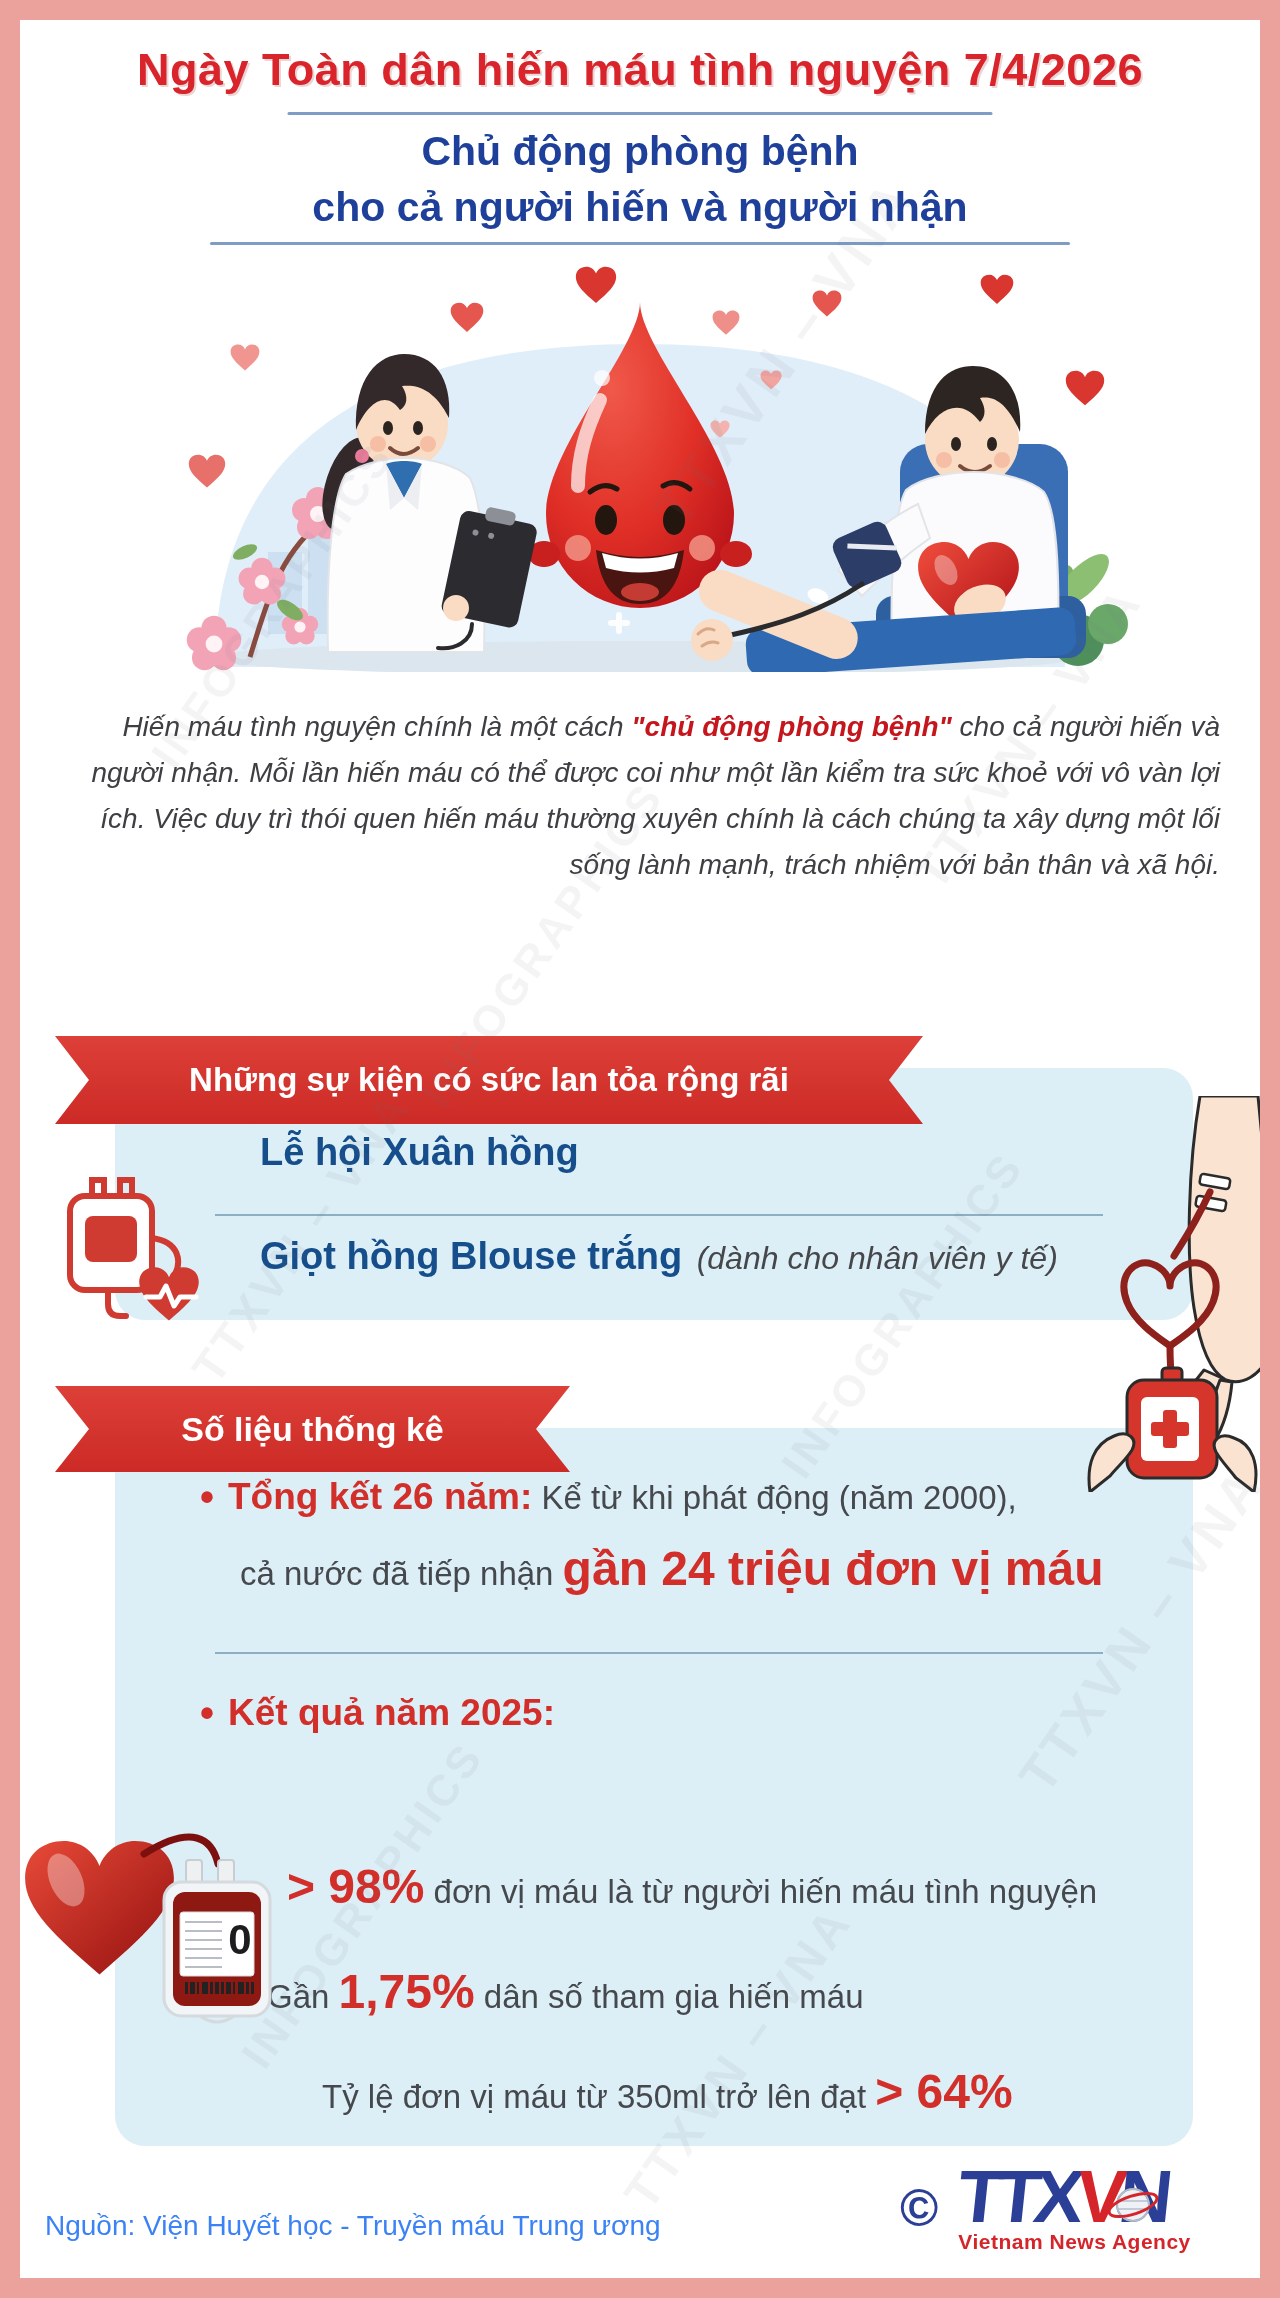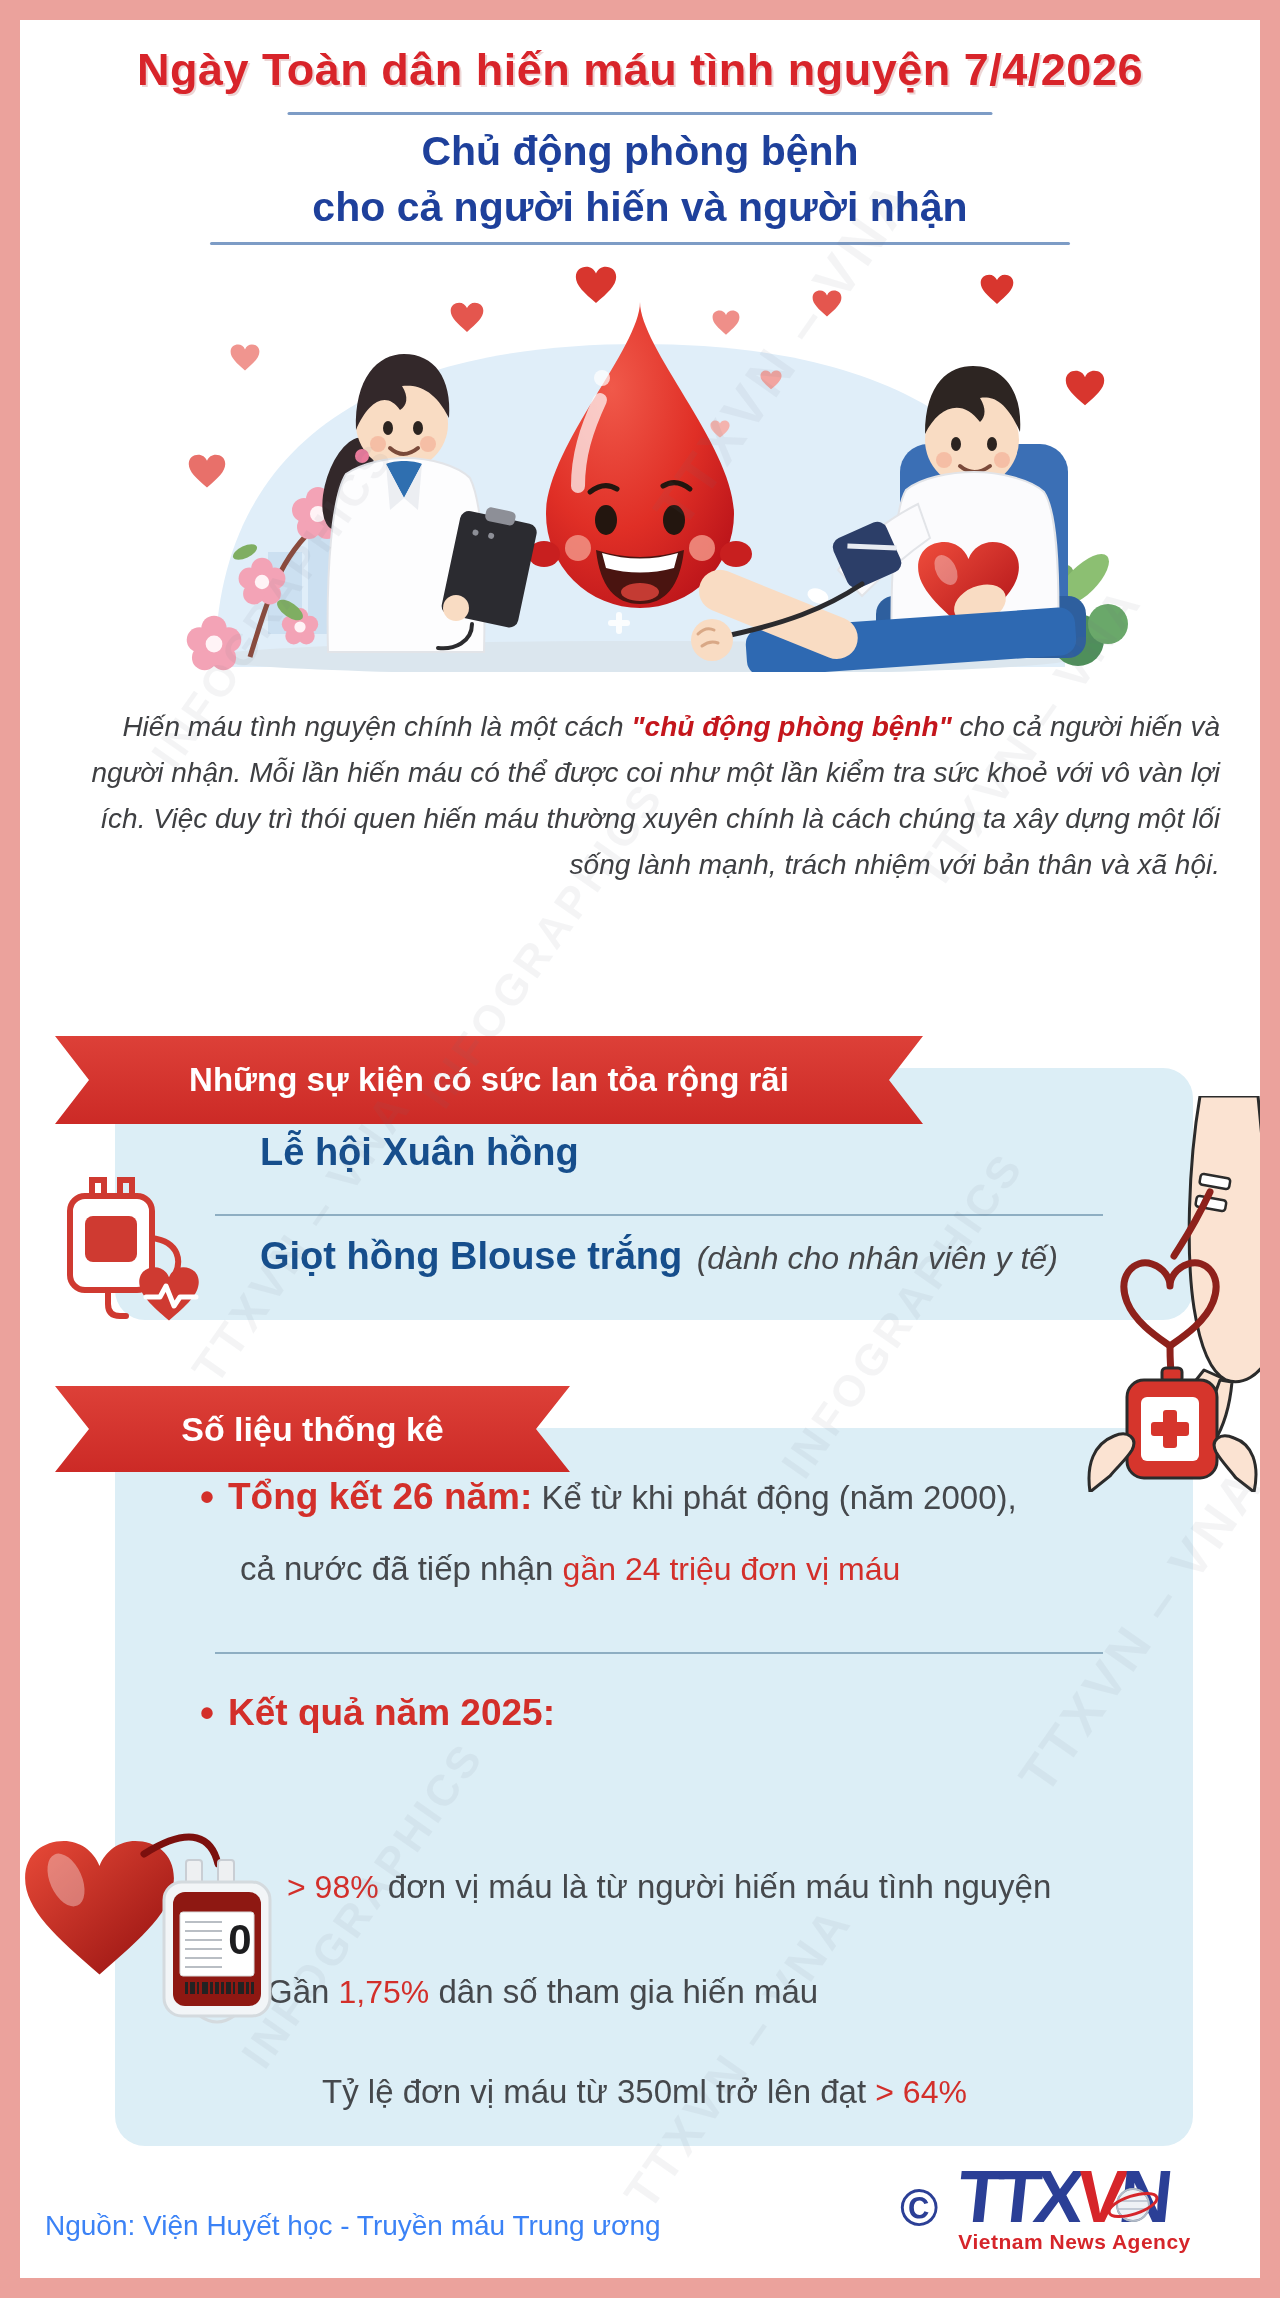--- a/index.html
+++ b/index.html
@@ -40,21 +40,21 @@
   .ev2{top:152px;height:72px;line-height:72px;}
   .ev-name{font-size:38px;font-weight:800;color:#164e8c;}
   .ev-note{font-size:32px;font-style:italic;color:#46474a;margin-left:10px;}
   .panel-rule{position:absolute;left:100px;width:888px;height:2px;background:#7a9db5;opacity:.8;}
   .ev-rule{top:146px;}
   .st-rule{top:224px;}
   
   .st-line{position:absolute;white-space:nowrap;font-size:33px;font-weight:500;color:#45484c;line-height:38px;}
   .st-dot{color:#d32f2a;font-size:40px;font-weight:800;margin-right:14px;vertical-align:-2px;}
   .st-label{color:#d32f2a;font-size:37px;font-weight:800;}
-  .st-red{color:#d32f2a;font-size:32px;font-weight:400;}
+  .st-red{color:#d32f2a;font-size:48px;font-weight:700;}
   .l1{left:85px;top:50px;} .l2{left:125px;top:122px;}
   .l3{left:85px;top:266px;} .l4{left:152px;top:336px;}
   .l5{left:172px;top:440px;} .l6{left:152px;top:545px;} .l7{left:207px;top:645px;}
   
   .icon-abs{position:absolute;z-index:20;}
   
   .source{position:absolute;left:25px;top:2190px;font-size:28px;color:#3b82f6;z-index:10;}
   .agency{position:absolute;left:880px;top:2142px;display:flex;align-items:center;z-index:10;}
   .copy{font-size:52px;font-weight:700;color:#2b3f96;margin-right:20px;}
   .logo{position:relative;}

